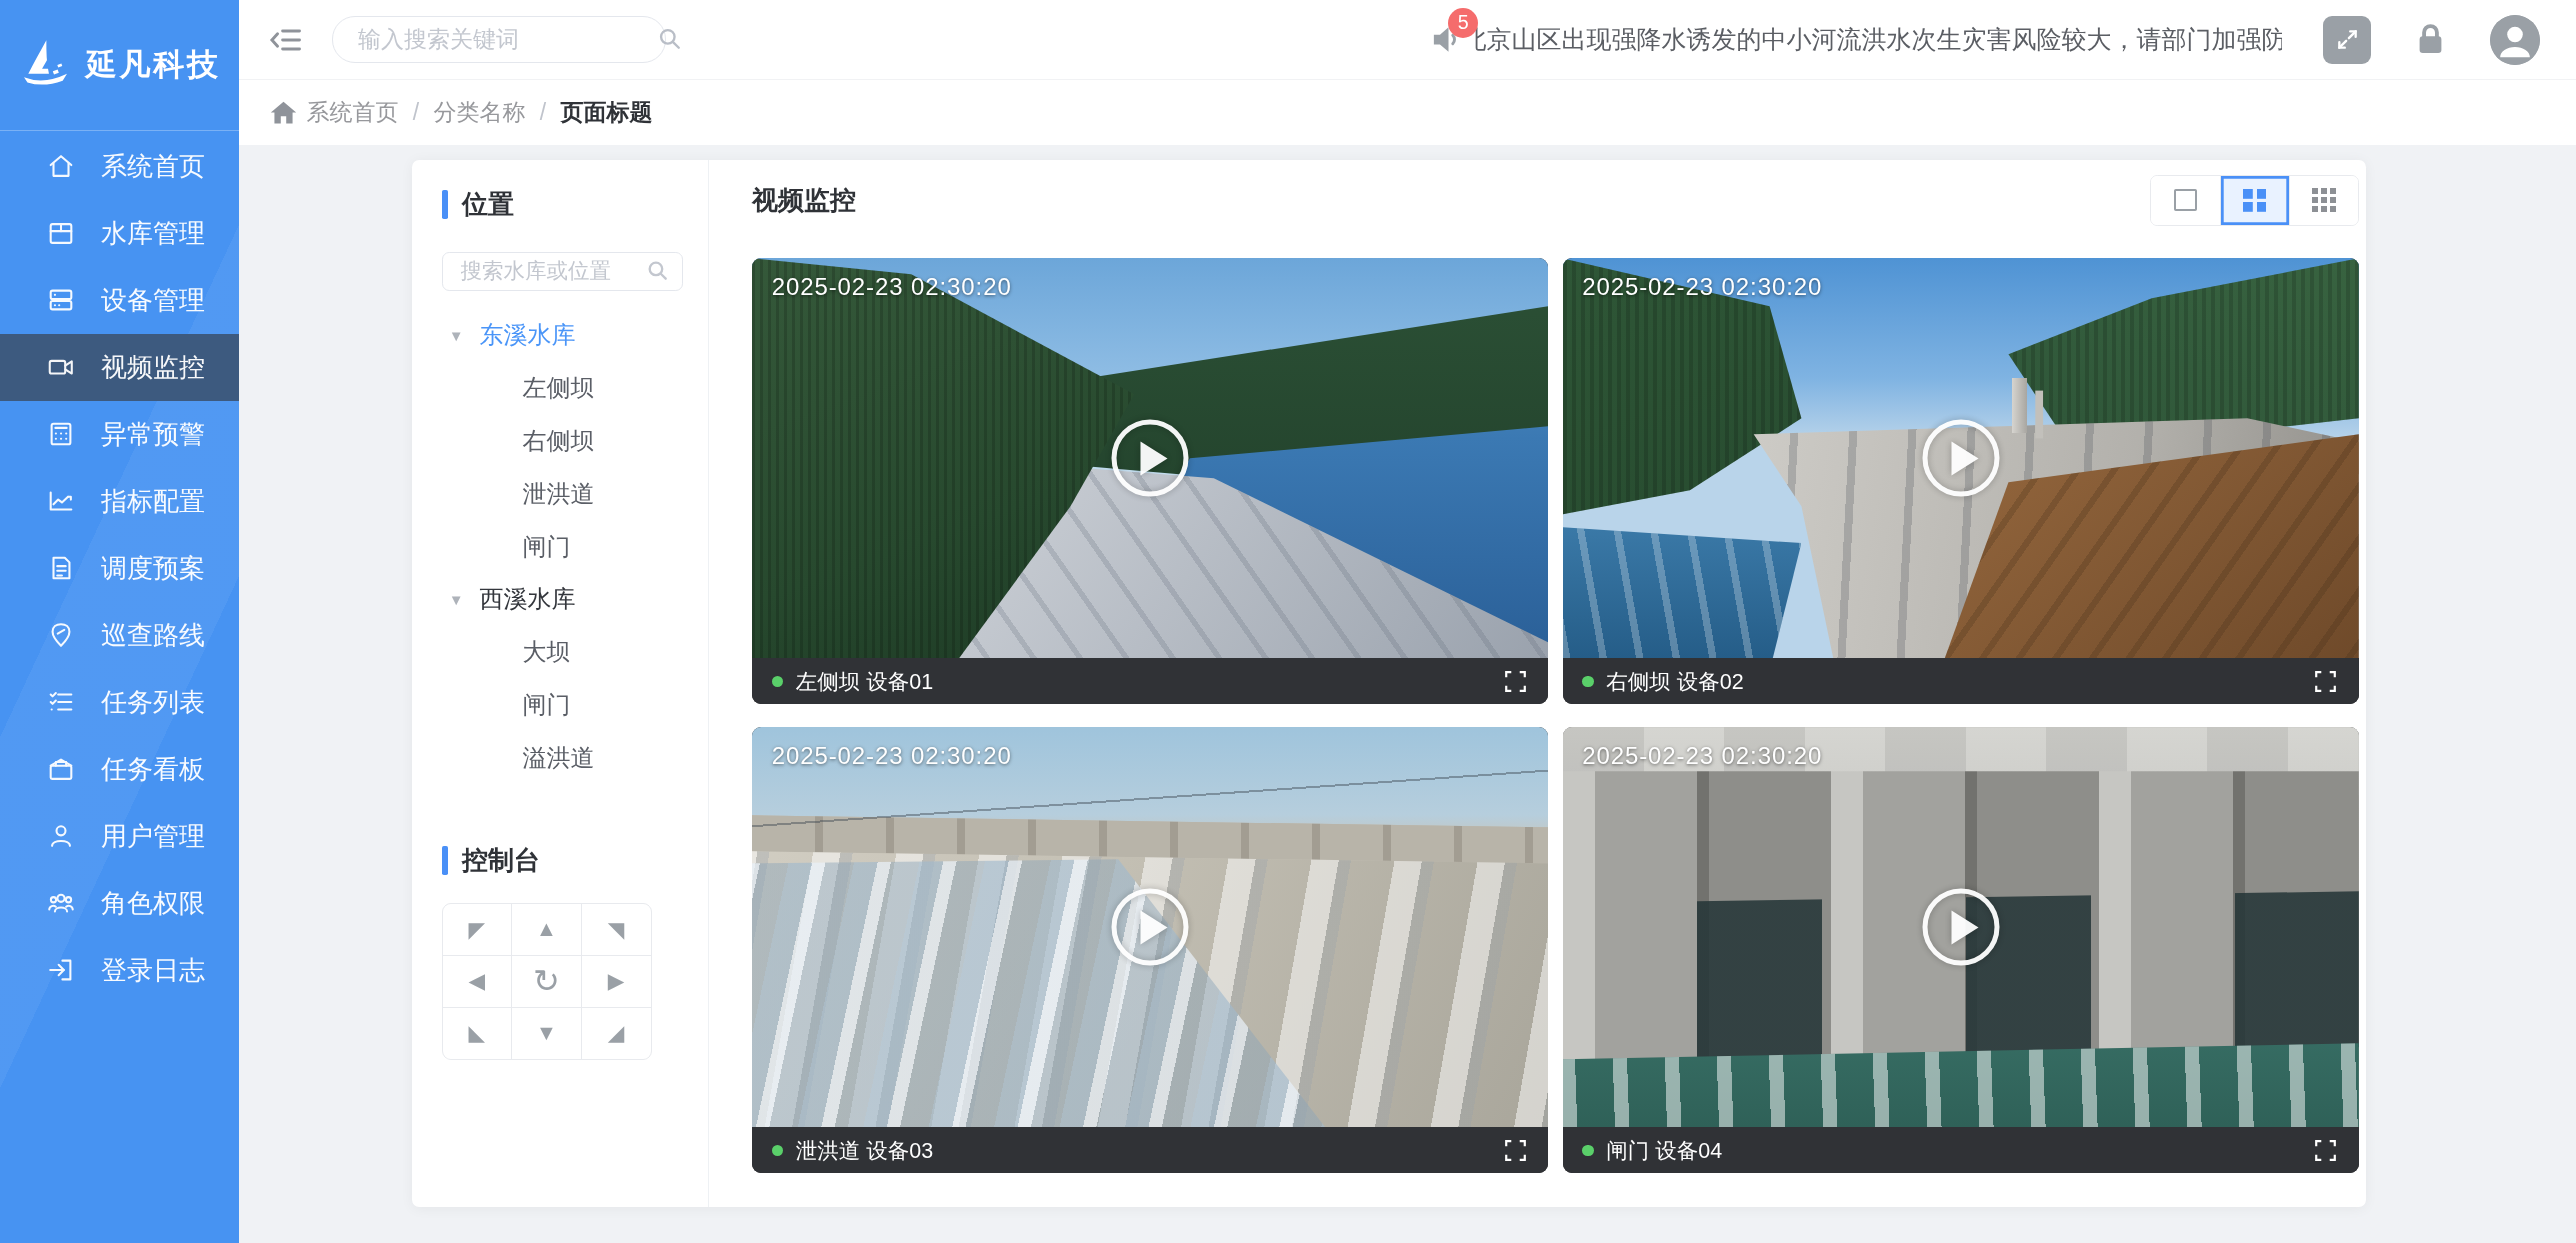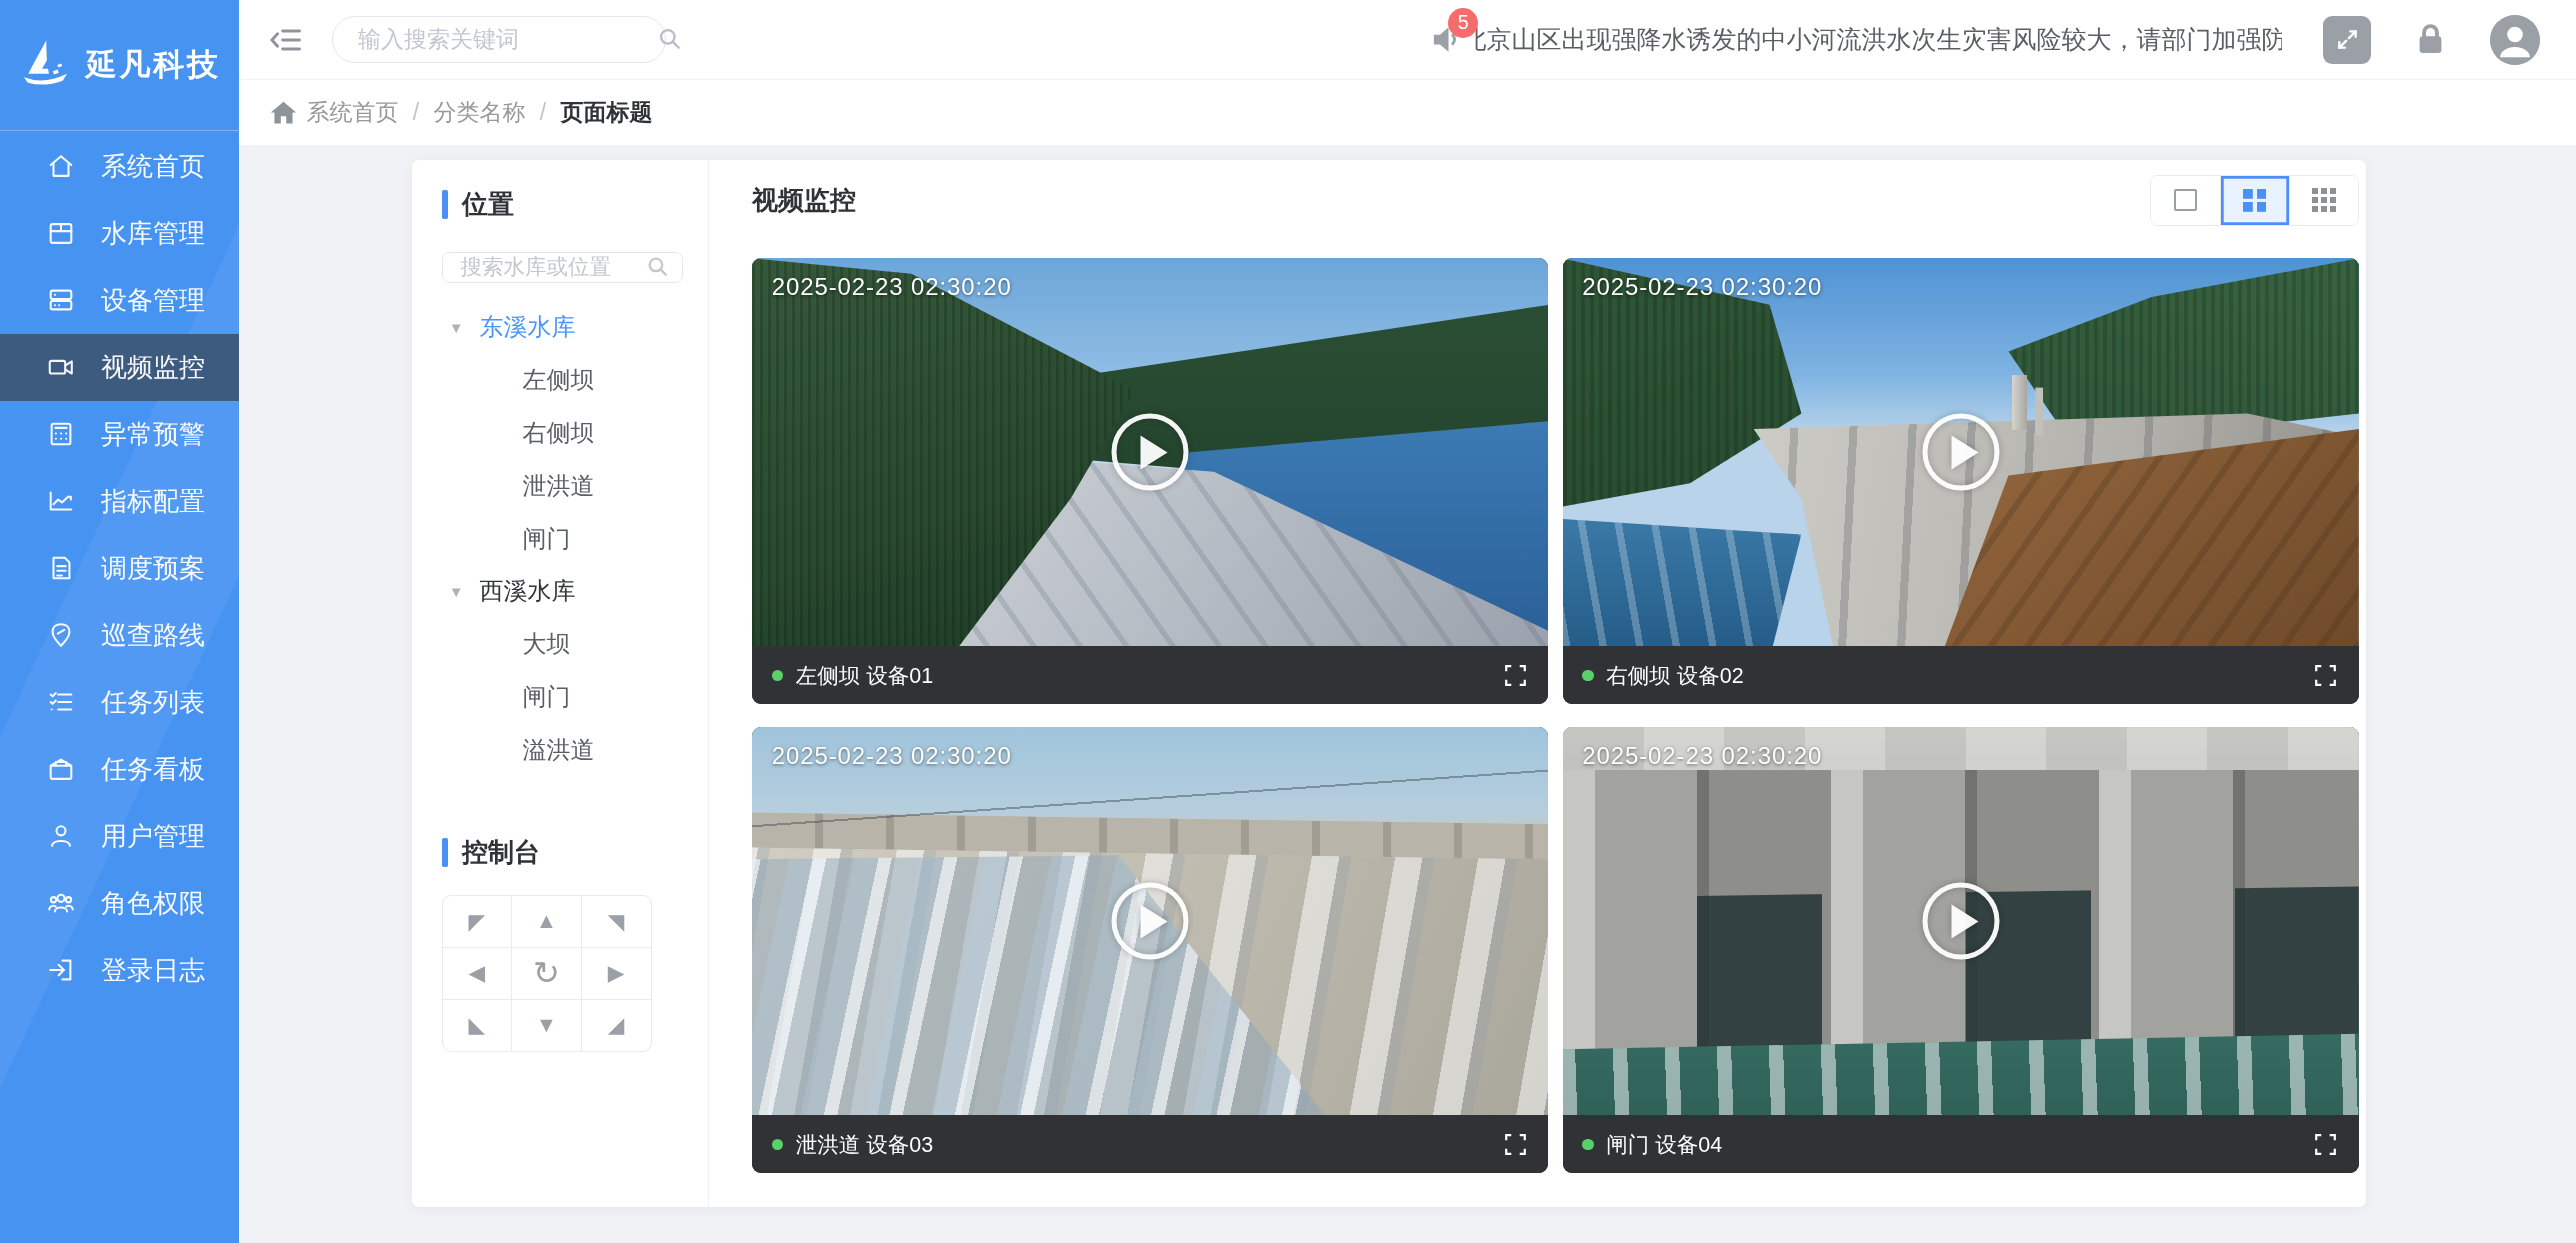--- a/index.html
+++ b/index.html
@@ -51,21 +51,21 @@
   
   .content{flex:1;background:#f0f2f5;position:relative;border-radius:21px;}
   .panel{position:absolute;left:173px;top:15px;width:1954px;height:1047px;background:#fff;
          border-radius:7.2px;box-shadow:0 1.8px 12.5px rgba(0,0,0,.05);display:flex;overflow:hidden;}
 
   
   .left-pane{width:297px;border-right:1.8px solid #eef1f4;padding:27px 25px 0 29.5px;flex-shrink:0;}
   .sec-title{display:flex;align-items:center;gap:14.3px;}
   .sec-bar{width:6.3px;height:29px;background:#4a90f7;border-radius:1.8px;}
   .sec-label{font-size:26px;font-weight:bold;color:#2f3237;}
-  .loc-search{margin-top:30px;height:31px;border:1.8px solid #e4e7ed;border-radius:7.2px;display:flex;align-items:center;padding:0 12.5px 0 16px;}
+  .loc-search{margin-top:30px;height:39px;border:1.8px solid #e4e7ed;border-radius:7.2px;display:flex;align-items:center;padding:0 12.5px 0 16px;}
   .loc-search input{border:none;outline:none;flex:1;min-width:0;font-size:21.5px;color:#303133;font-family:inherit;background:transparent;}
   .loc-search input::placeholder{color:#c3c7cf;}
   .tree{margin-top:18px;}
   .tree-group{height:52px;display:flex;align-items:center;gap:16px;padding-left:7.2px;font-size:24px;color:#33363c;cursor:pointer;}
   .tree-group .caret{font-size:15px;color:#aeb3ba;}
   .tree-group.selected .lbl{color:#4a95f8;}
   .tree-child{height:53px;display:flex;align-items:center;padding-left:81px;font-size:24px;color:#5a5e66;cursor:pointer;}
   .console-title{margin-top:59px;}
   .dpad{margin-top:25px;width:210px;border:0.9px solid #e8eaee;border-radius:9px;overflow:hidden;
         display:grid;grid-template-columns:repeat(3,1fr);gap:0.9px;background:#e8eaee;}
@@ -104,21 +104,21 @@
             background:#222;position:relative;cursor:pointer;}
   .cam-img{flex:1;position:relative;overflow:hidden;}
   .cam-img .ly{position:absolute;inset:0;}
   .timestamp{position:absolute;top:14.3px;left:19.7px;font-size:24px;color:#fff;z-index:6;
              text-shadow:0 0.9px 3.6px rgba(0,0,0,.55);letter-spacing:0.9px;}
   .play-btn{position:absolute;left:50%;top:50%;transform:translate(-50%,-50%);width:77px;height:77px;
             border:5.4px solid #fff;border-radius:50%;display:flex;align-items:center;justify-content:center;
             z-index:6;opacity:.95;filter:drop-shadow(0 0.9px 3.6px rgba(0,0,0,.25));}
   .play-tri{width:0;height:0;border-top:17px solid transparent;border-bottom:17px solid transparent;
             border-left:27px solid #fff;margin-left:8px;}
-  .cam-bar{height:58px;background:#303236;display:flex;align-items:center;padding:0 19.7px;gap:12.5px;flex-shrink:0;}
+  .cam-bar{height:46px;background:#303236;display:flex;align-items:center;padding:0 19.7px;gap:12.5px;flex-shrink:0;}
   .dot{width:11.6px;height:11.6px;border-radius:50%;background:#5ad06a;flex-shrink:0;}
   .cam-label{font-size:21.5px;color:#fff;}
   .fs-icon{margin-left:auto;width:27px;height:27px;color:#fff;cursor:pointer;}
 
   
   .scene1{background:linear-gradient(180deg,#6ca6d9 0%,#8fbde4 30%,#bdd9ec 52%,#d7e6f0 62%);}
   .scene1 .l1{clip-path:polygon(42% 30%,100% 12%,100% 62%,42% 52%);
       background:linear-gradient(180deg,#2c5136,#1e3b27);}
   .scene1 .l2{clip-path:polygon(55% 50%,100% 42%,100% 100%,40% 100%);
       background:linear-gradient(180deg,#5e9bcb 0%,#3b79b3 45%,#2a5f97 100%);}

